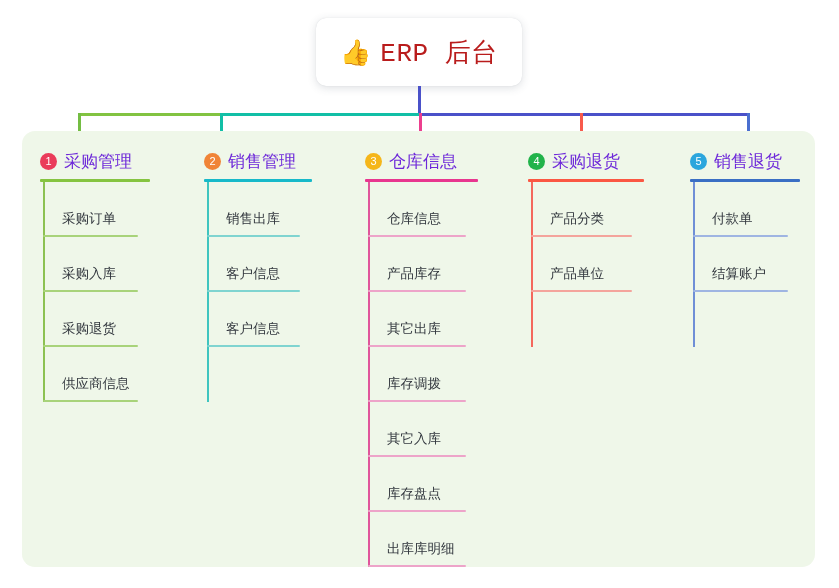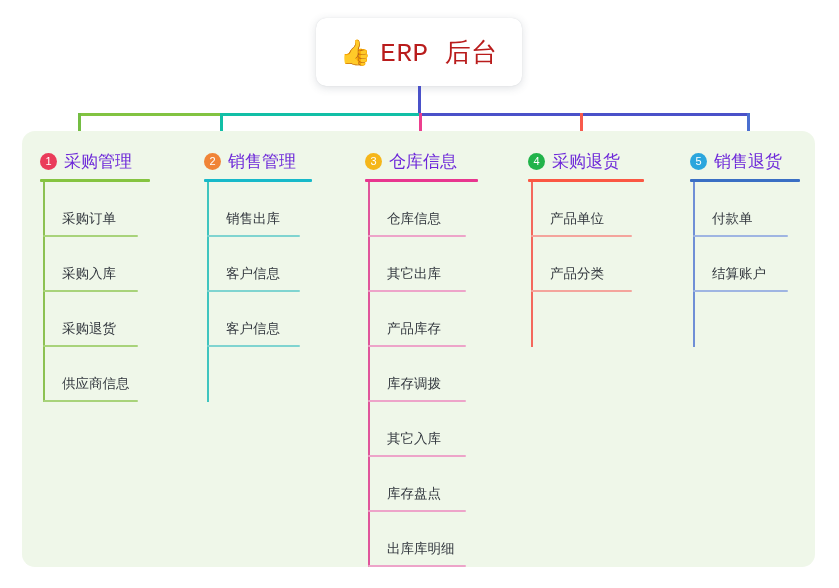--- a/index.html
+++ b/index.html
@@ -149,25 +149,25 @@
             <span class="col-title">仓库信息</span>
           </div>
           <div class="head-rule" style="width: 113px; background: rgb(232, 54, 143);"></div>
           <div class="items" style="height: 385px;">
             <div class="trunk" style="height: 385px; background: rgb(224, 85, 155); left: 3px;"></div>
             <div class="item">
               <span class="item-label">仓库信息</span>
               <div class="item-rule" style="width: 98px; left: 3px; background: rgb(237, 164, 201);"></div>
             </div>
             <div class="item">
+              <span class="item-label">产品库存</span>
+              <div class="item-rule" style="width: 98px; left: 3px; background: rgb(237, 164, 201);"></div>
+            </div>
+            <div class="item">
               <span class="item-label">其它出库</span>
-              <div class="item-rule" style="width: 98px; left: 3px; background: rgb(237, 164, 201);"></div>
-            </div>
-            <div class="item">
-              <span class="item-label">产品库存</span>
               <div class="item-rule" style="width: 98px; left: 3px; background: rgb(237, 164, 201);"></div>
             </div>
             <div class="item">
               <span class="item-label">库存调拨</span>
               <div class="item-rule" style="width: 98px; left: 3px; background: rgb(237, 164, 201);"></div>
             </div>
             <div class="item">
               <span class="item-label">其它入库</span>
               <div class="item-rule" style="width: 98px; left: 3px; background: rgb(237, 164, 201);"></div>
             </div>
@@ -183,25 +183,25 @@
         </div>
         <div class="col" style="left: 506px; top: 17px;">
           <div class="col-head">
             <span class="badge" style="background: rgb(33, 179, 74);">4</span>
             <span class="col-title">采购退货</span>
           </div>
           <div class="head-rule" style="width: 116px; background: rgb(251, 87, 67);"></div>
           <div class="items" style="height: 165px;">
             <div class="trunk" style="height: 165px; background: rgb(244, 104, 92); left: 3px;"></div>
             <div class="item">
+              <span class="item-label">产品分类</span>
+              <div class="item-rule" style="width: 101px; left: 3px; background: rgb(244, 164, 156);"></div>
+            </div>
+            <div class="item">
               <span class="item-label">产品单位</span>
-              <div class="item-rule" style="width: 101px; left: 3px; background: rgb(244, 164, 156);"></div>
-            </div>
-            <div class="item">
-              <span class="item-label">产品分类</span>
               <div class="item-rule" style="width: 101px; left: 3px; background: rgb(244, 164, 156);"></div>
             </div>
           </div>
         </div>
         <div class="col" style="left: 668px; top: 17px;">
           <div class="col-head">
             <span class="badge" style="background: rgb(43, 166, 221);">5</span>
             <span class="col-title">销售退货</span>
           </div>
           <div class="head-rule" style="width: 110px; background: rgb(58, 111, 196);"></div>

